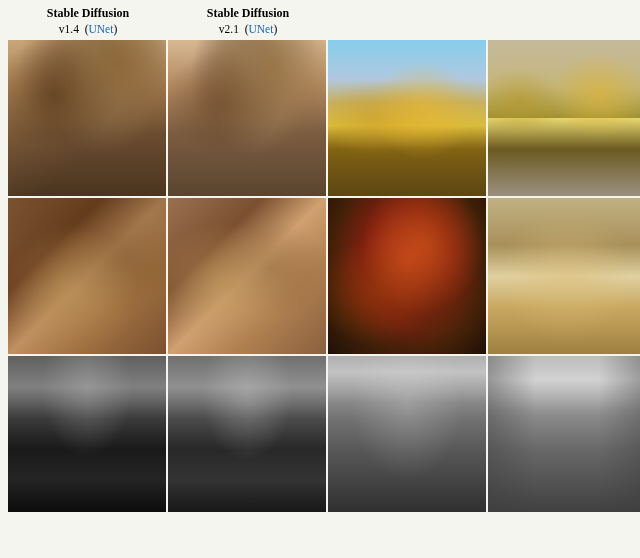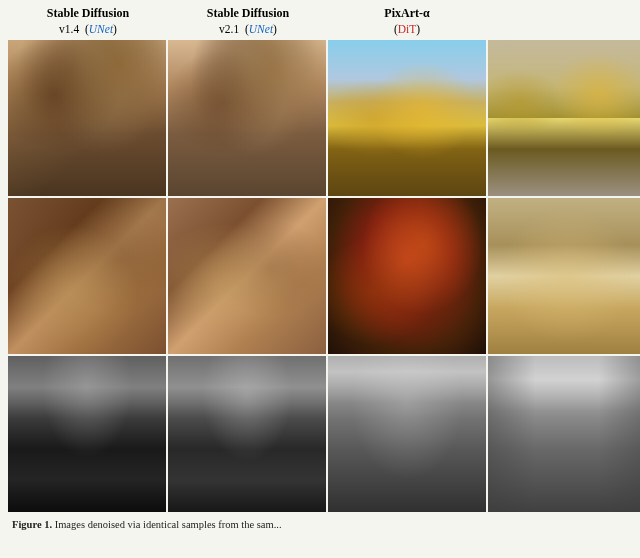--- a/index.html
+++ b/index.html
@@ -35,21 +35,21 @@
       font-weight: normal;
       line-height: 1.3;
       text-align: center;
     }
 
     .col-header .title-bold {
       font-weight: bold;
       font-size: 12px;
     }
 
-    .arch-blue { color: #1565c0; font-style: italic; }
+    .arch-blue { color: #1565c0; }
     .arch-red { color: #c62828; }
     .arch-orange { color: #e65100; }
 
     .image-grid {
       display: grid;
       grid-template-columns: 158px 158px 158px 158px;
       grid-template-rows: 156px 156px 156px;
       gap: 2px;
       width: 636px;
       margin-bottom: 4px;
@@ -275,26 +275,20 @@
     </div>
 
     <div class="col-header col-header-2">
       <span class="title-bold">Stable Diffusion</span>
       <span>
         <span>v2.1</span>
         &nbsp;<span>(</span><span class="arch-blue">UNet</span><span>)</span>
       </span>
     </div>
 
-    <div class="col-header col-header-3">
-      <span class="title-bold">PixArt-α</span>
-      <span>
-        <span>(</span><span class="arch-red">DiT</span><span>)</span>
-      </span>
-    </div>
 
 
   </div>
 
   <div class="image-grid">
 
     <div class="grid-cell img-r1c1"></div>
     <div class="grid-cell img-r1c2"></div>
     <div class="grid-cell img-r1c3"></div>
     <div class="grid-cell img-r1c4"></div>
@@ -304,17 +298,14 @@
     <div class="grid-cell img-r2c3"></div>
     <div class="grid-cell img-r2c4"></div>
 
     <div class="grid-cell img-r3c1"></div>
     <div class="grid-cell img-r3c2"></div>
     <div class="grid-cell img-r3c3"></div>
     <div class="grid-cell img-r3c4"></div>
 
   </div>
 
-  <div class="caption-row">
-    <span class="figure-label">Figure 1.</span><span> Images denoised via identical samples from the sam...</span>
-  </div>
 
 </div>
 
 </body></html>

